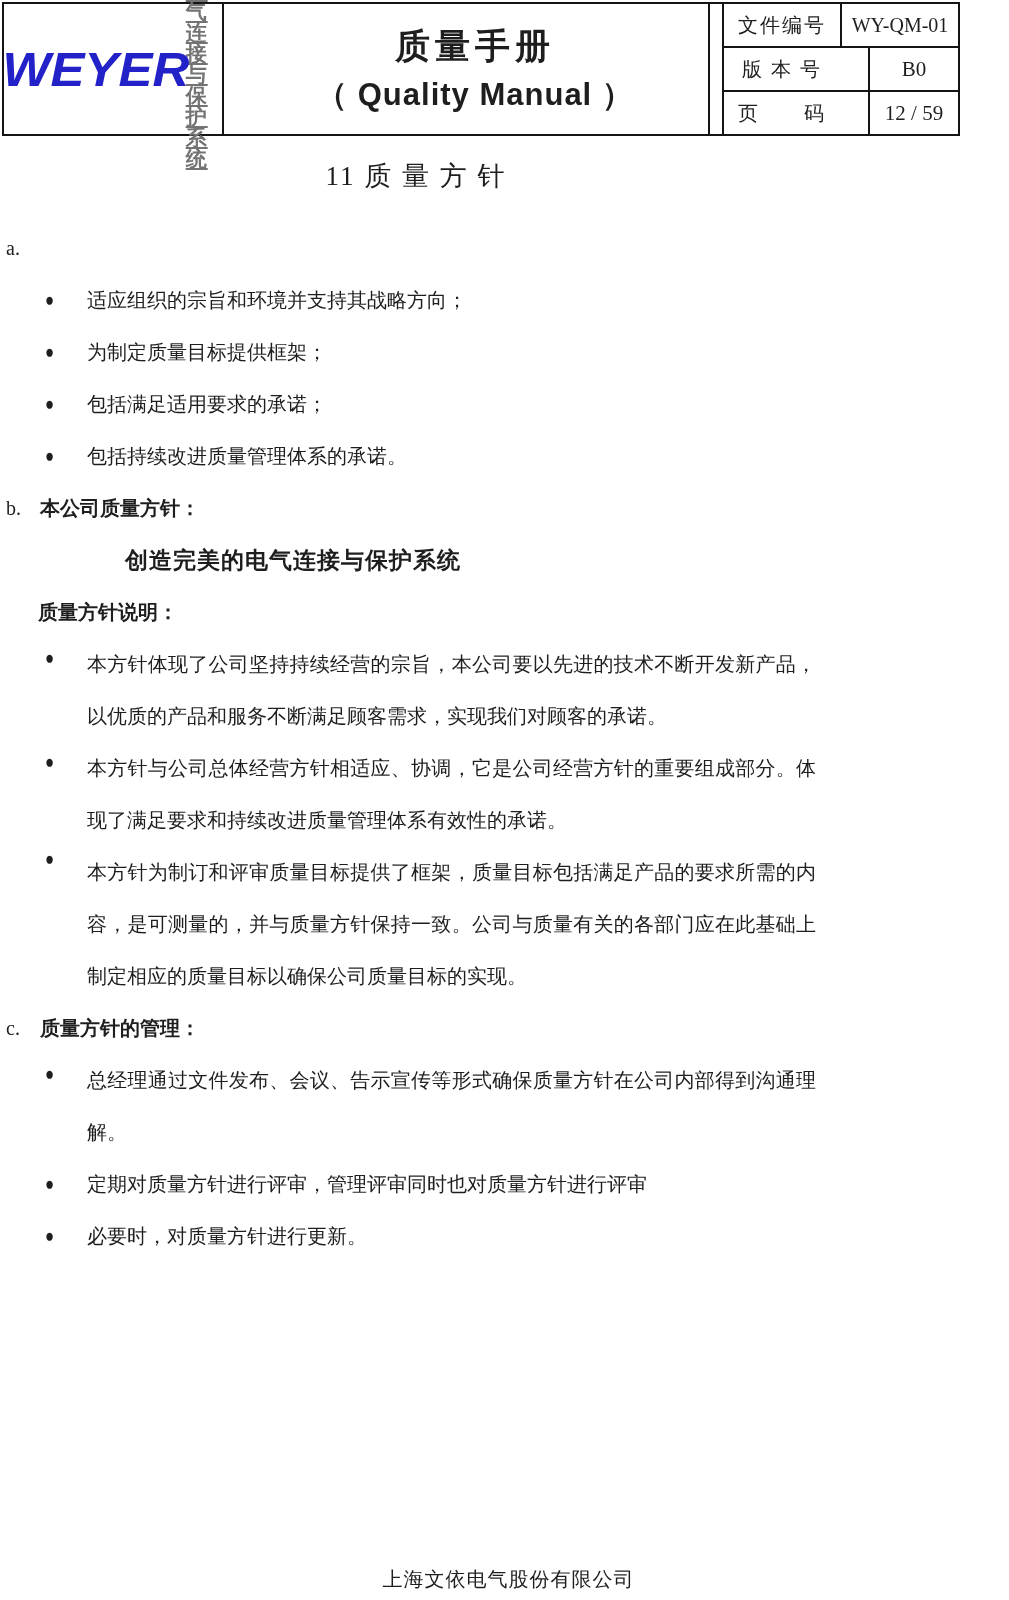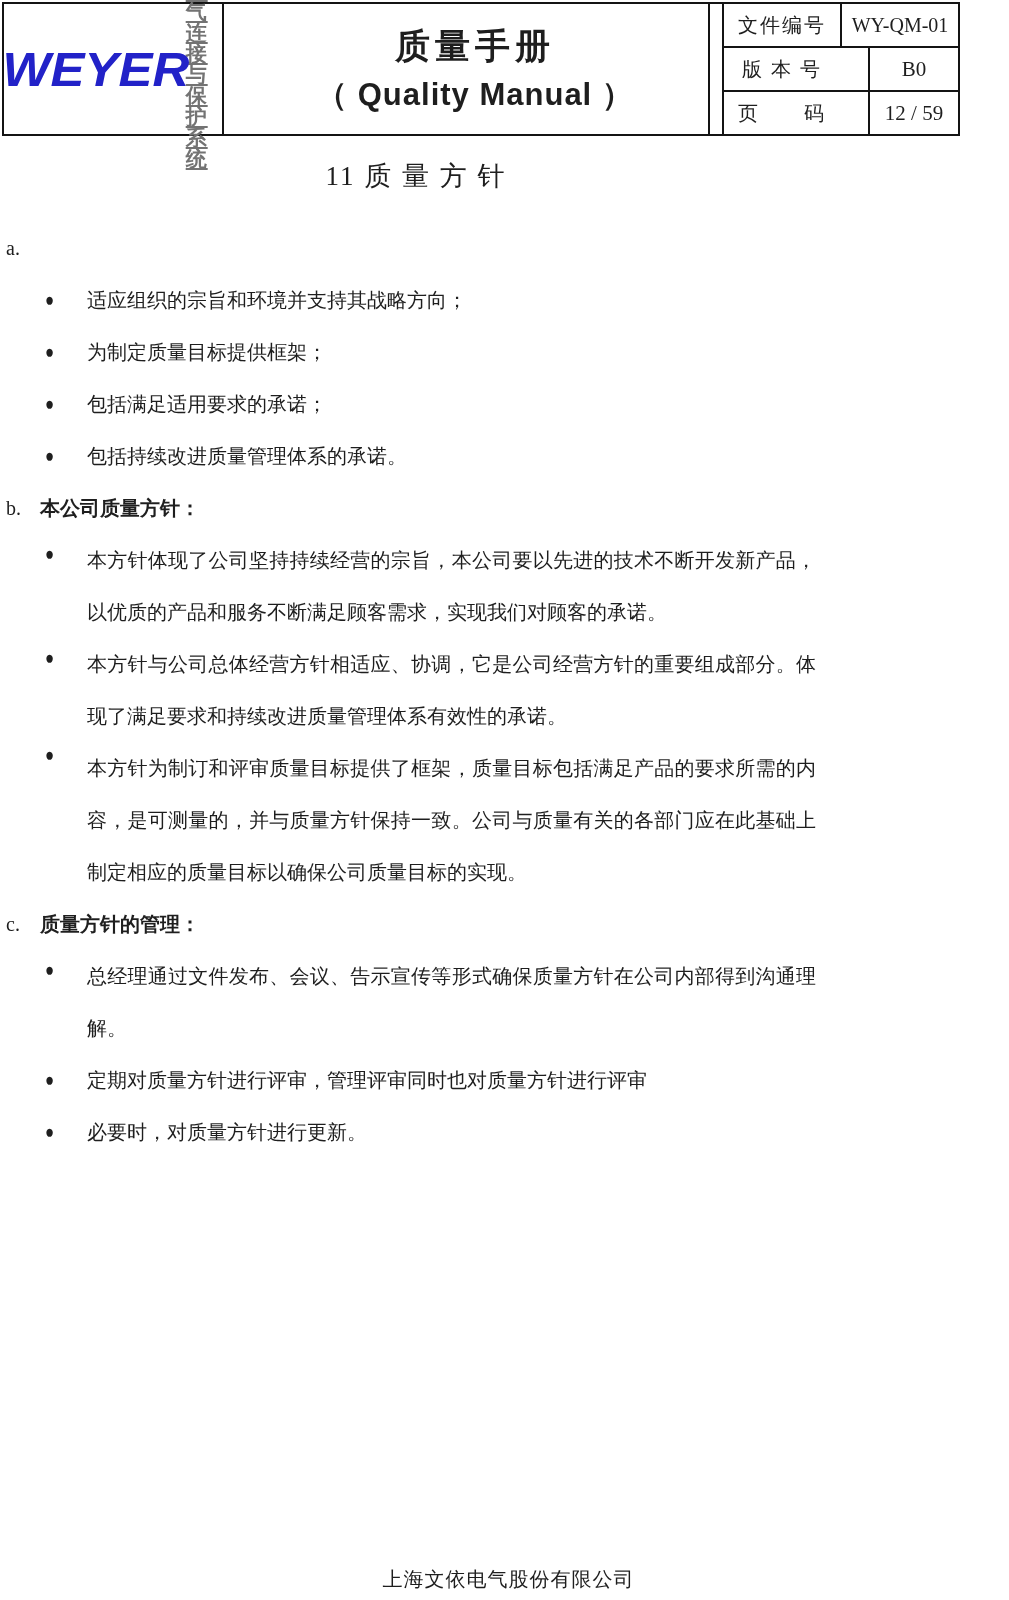--- a/index.html
+++ b/index.html
@@ -174,20 +174,22 @@
     </div>
     <div class="bullet">
       <span class="bmark">●</span>
       <span class="btext">包括持续改进质量管理体系的承诺。</span>
     </div>
 
     <div class="srow" style="margin-top:0;">
       <span class="smark">b.</span>
       <span class="stitle">本公司质量方针：</span>
     </div>
+    <div class="slogan">创造完美的电气连接与保护系统</div>
+    <div class="sub-title">质量方针说明：</div>
     <div class="bullet">
       <span class="bmark">●</span>
       <span class="btext">本方针体现了公司坚持持续经营的宗旨，本公司要以先进的技术不断开发新产品，以优质的产品和服务不断满足顾客需求，实现我们对顾客的承诺。</span>
     </div>
     <div class="bullet">
       <span class="bmark">●</span>
       <span class="btext">本方针与公司总体经营方针相适应、协调，它是公司经营方针的重要组成部分。体现了满足要求和持续改进质量管理体系有效性的承诺。</span>
     </div>
     <div class="bullet">
       <span class="bmark">●</span>

